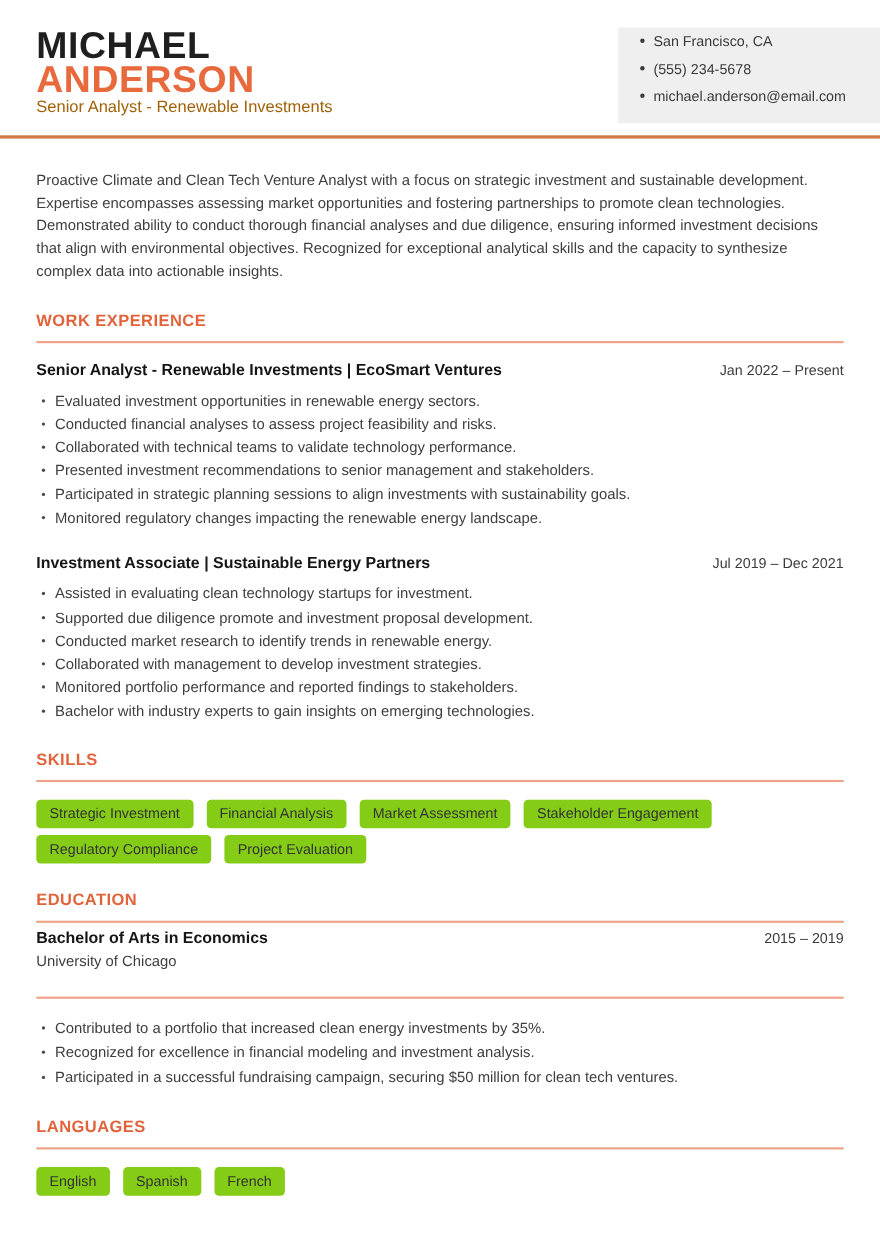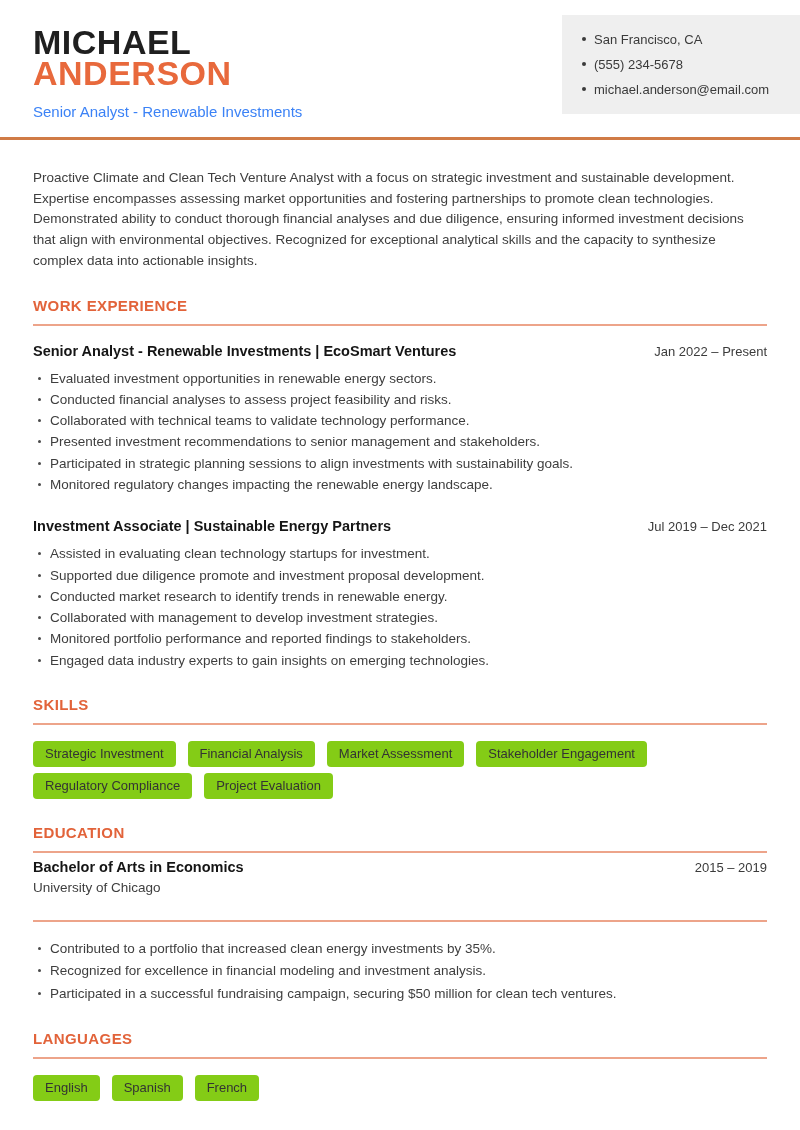--- a/index.html
+++ b/index.html
@@ -16,26 +16,26 @@
   
   .header { position: relative; padding: 27px 33px 0 33px; }
   .name-first {
     font-size: 34px; font-weight: bold; color: #1f1f1f;
     line-height: 31px; letter-spacing: 0.5px;
   }
   .name-last {
     font-size: 34px; font-weight: bold; color: #E8693C;
     line-height: 31px; letter-spacing: 0.5px;
   }
-  .header-role { margin-top: 14px; font-size: 15px; color: #3b82f6; }
+  .header-role { font-size: 15px; color: #a16207; }
 
   .contact-box {
-    position: absolute; top: 15px; right: 0;
+    position: absolute; top: 25px; right: 0;
     width: 238px; background: #efefef;
-    padding: 12px 14px 12px 20px;
+    padding: 0 14px 12px 20px;
   }
   .contact-item { display: flex; align-items: baseline; font-size: 13px; color: #3a3a3a; padding: 5px 0; }
   .contact-dot {
     width: 4px; height: 4px; border-radius: 50%;
     background: #3a3a3a; margin-right: 8px; flex: 0 0 auto;
     position: relative; top: -3px;
   }
 
   .top-divider { margin-top: 17px; height: 3px; background: #D07B46; width: 100%; }
 
@@ -133,21 +133,21 @@
         <div class="row-split">
           <span class="job-title">Investment Associate | Sustainable Energy Partners</span>
           <span class="job-dates">Jul 2019 – Dec 2021</span>
         </div>
         <div class="bullets">
           <div class="bullet">Assisted in evaluating clean technology startups for investment.</div>
           <div class="bullet">Supported due diligence promote and investment proposal development.</div>
           <div class="bullet">Conducted market research to identify trends in renewable energy.</div>
           <div class="bullet">Collaborated with management to develop investment strategies.</div>
           <div class="bullet">Monitored portfolio performance and reported findings to stakeholders.</div>
-          <div class="bullet">Engaged data industry experts to gain insights on emerging technologies.</div>
+          <div class="bullet">Bachelor with industry experts to gain insights on emerging technologies.</div>
         </div>
       </div>
     </div>
 
     <div class="section">
       <div class="section-heading">SKILLS</div>
       <div class="section-rule"></div>
       <div class="tags">
         <span class="tag">Strategic Investment</span>
         <span class="tag">Financial Analysis</span>

